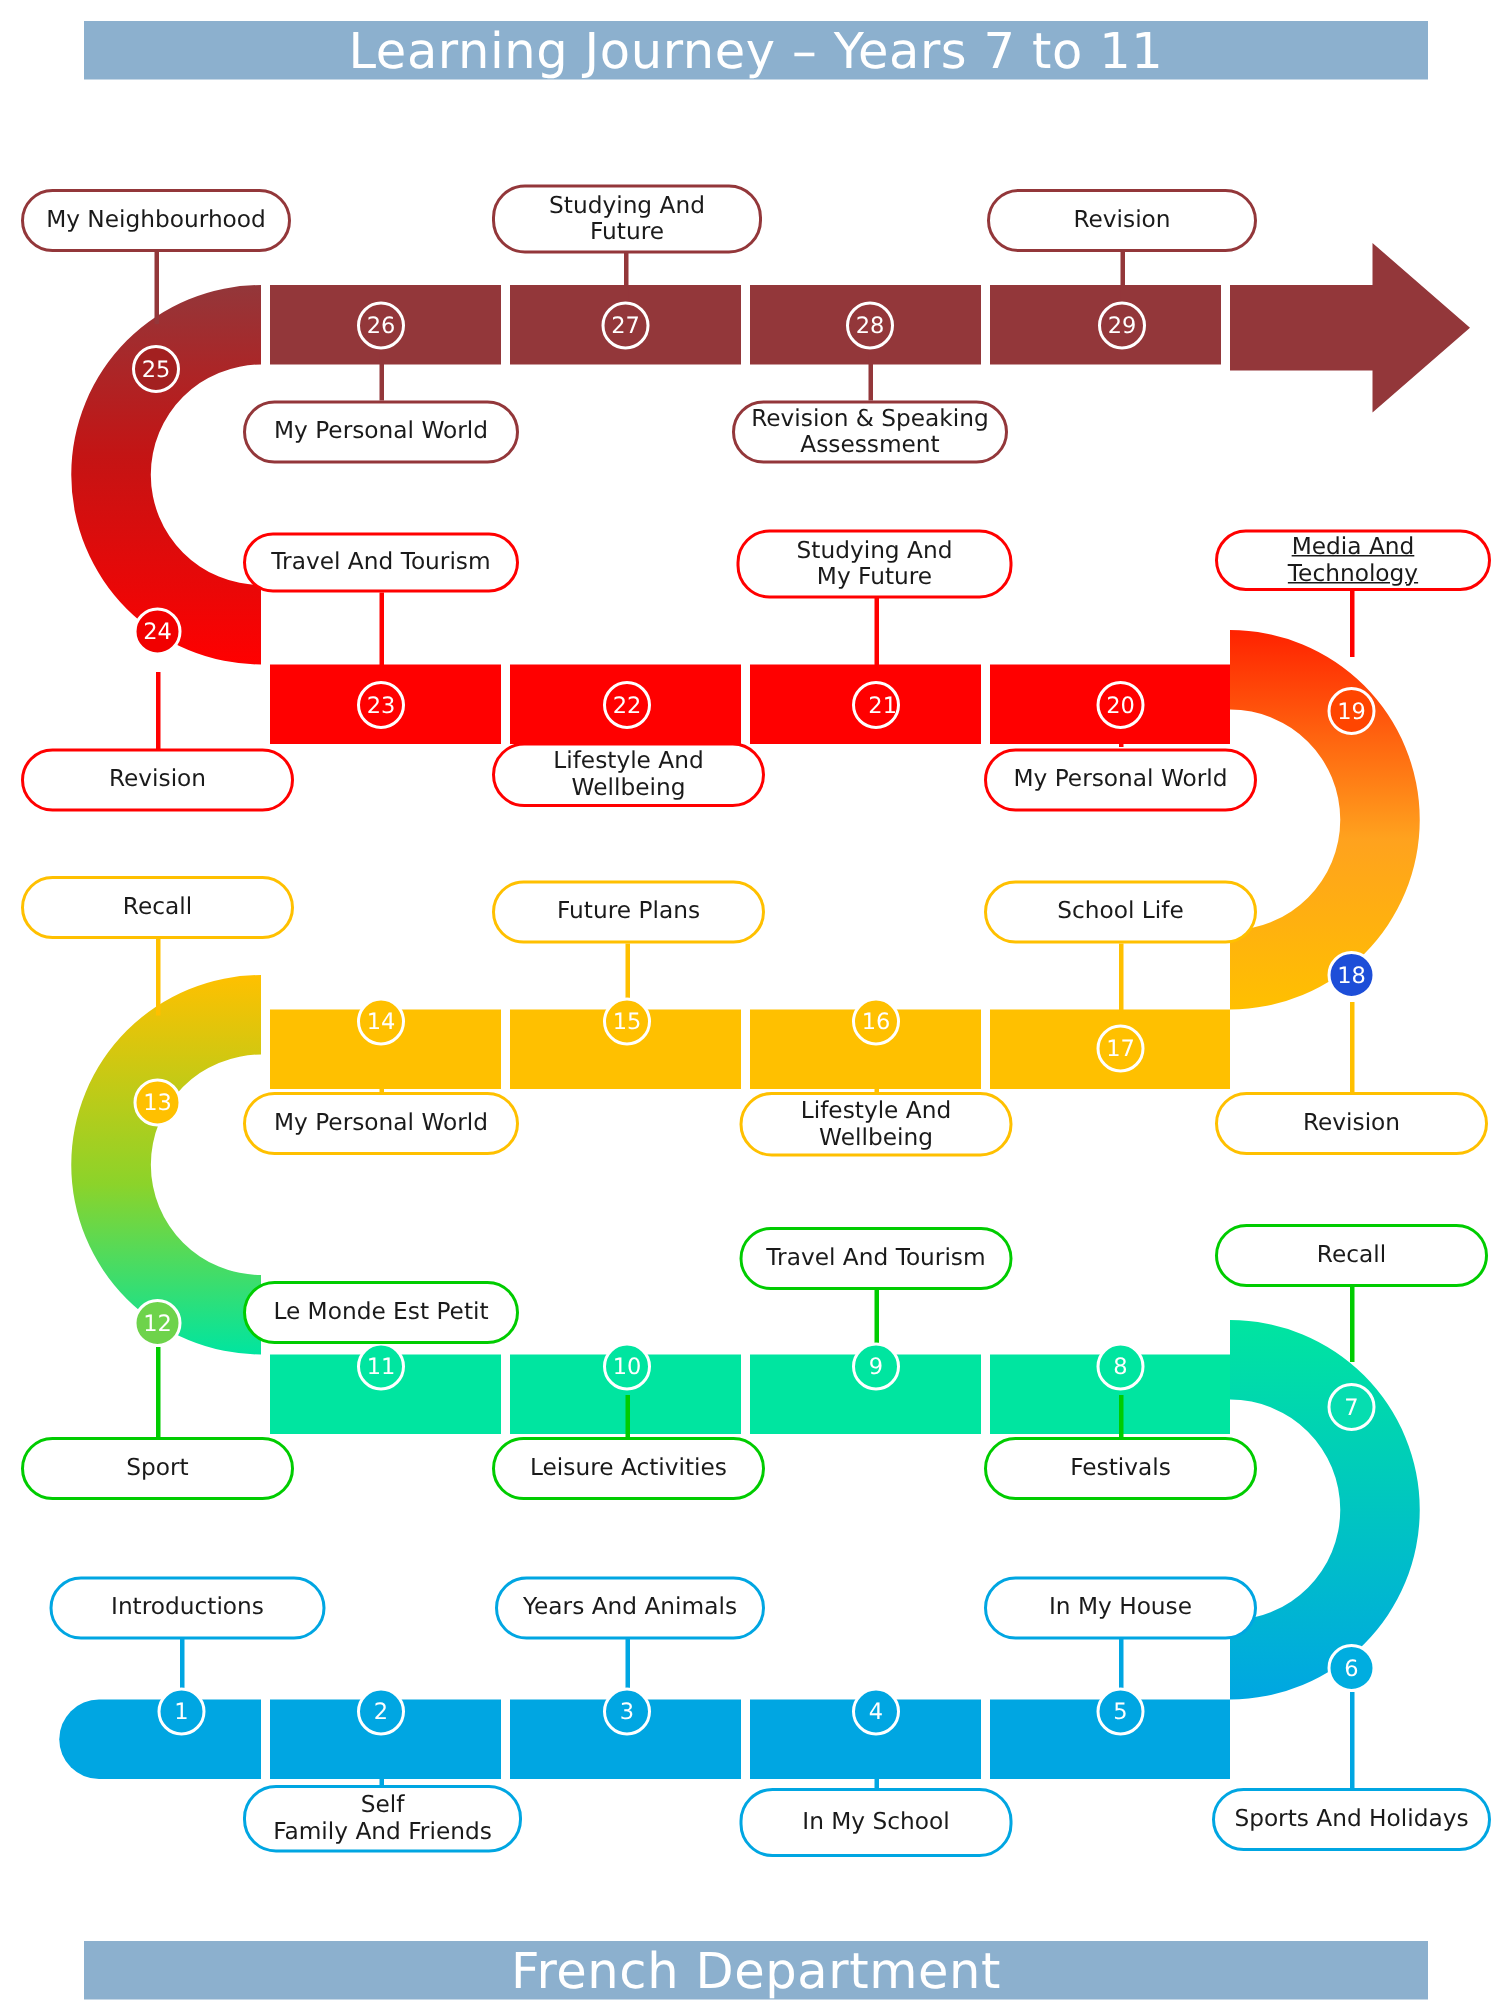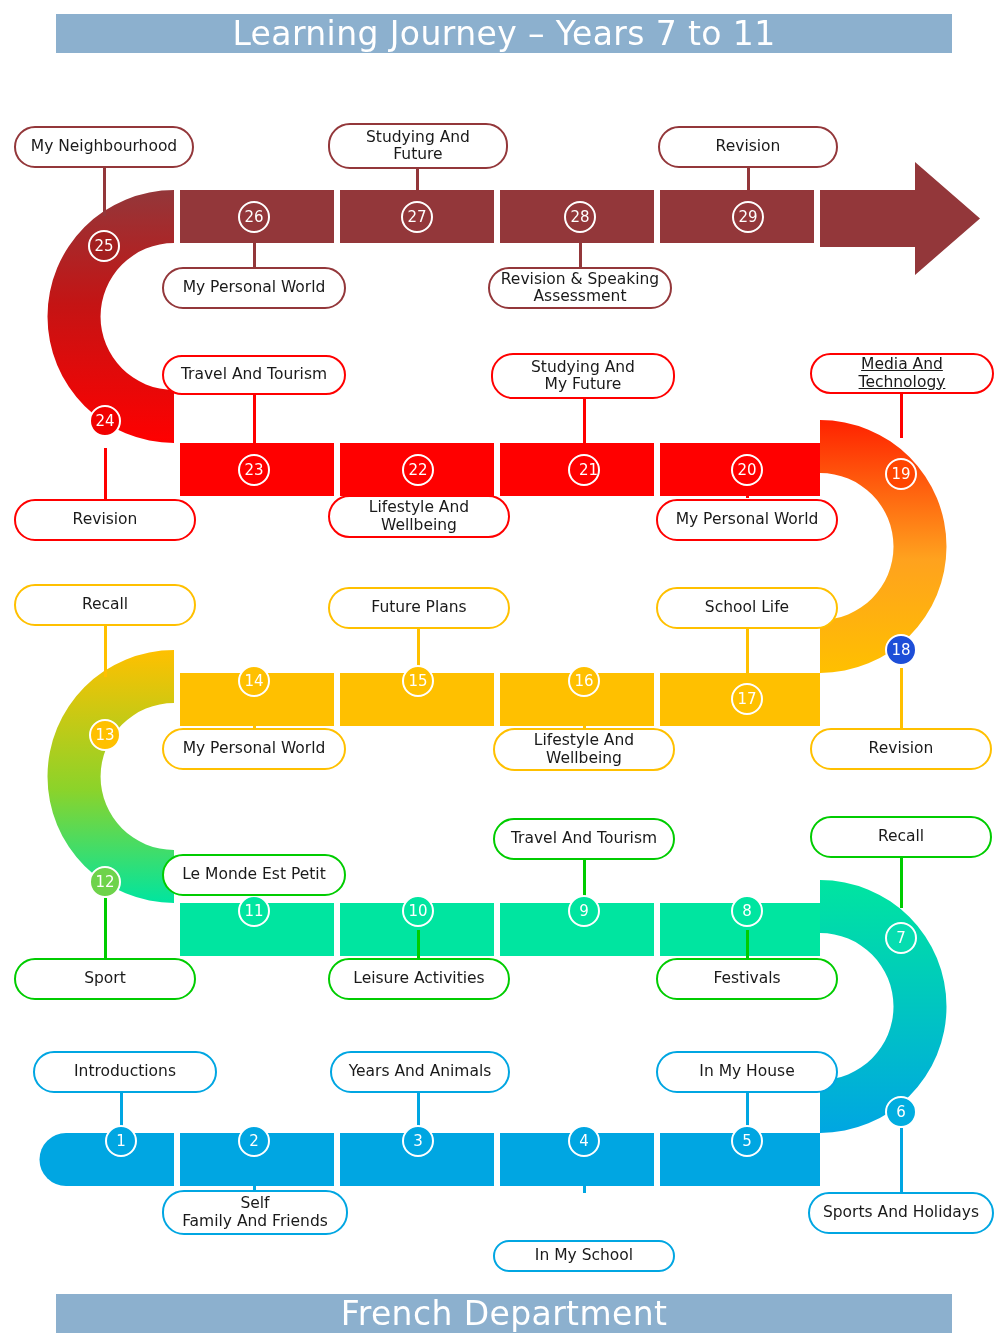--- a/index.html
+++ b/index.html
@@ -332,21 +332,21 @@
 <div class="pill" style="left:33px;top:1051px;width:184px;height:42px;border-color:#00A6E2;">
     <span>Introductions</span>
   </div>
 <div class="pill" style="left:162px;top:1190px;width:186px;height:45px;border-color:#00A6E2;">
     <span>Self
 Family And Friends</span>
   </div>
 <div class="pill" style="left:330px;top:1051px;width:180px;height:42px;border-color:#00A6E2;">
     <span>Years And Animals</span>
   </div>
-<div class="pill" style="left:493px;top:1192px;width:182px;height:32px;border-color:#00A6E2;margin-top:48px;">
+<div class="pill" style="left:493px;top:1192px;width:182px;height:46px;border-color:#00A6E2;">
     <span>In My School</span>
   </div>
 <div class="pill" style="left:656px;top:1051px;width:182px;height:42px;border-color:#00A6E2;">
     <span>In My House</span>
   </div>
 <div class="pill" style="left:808px;top:1192px;width:186px;height:42px;border-color:#00A6E2;text-align:center;">
     <span>Sports And Holidays</span>
   </div>
 
 <div class="band" id="footer-band">

